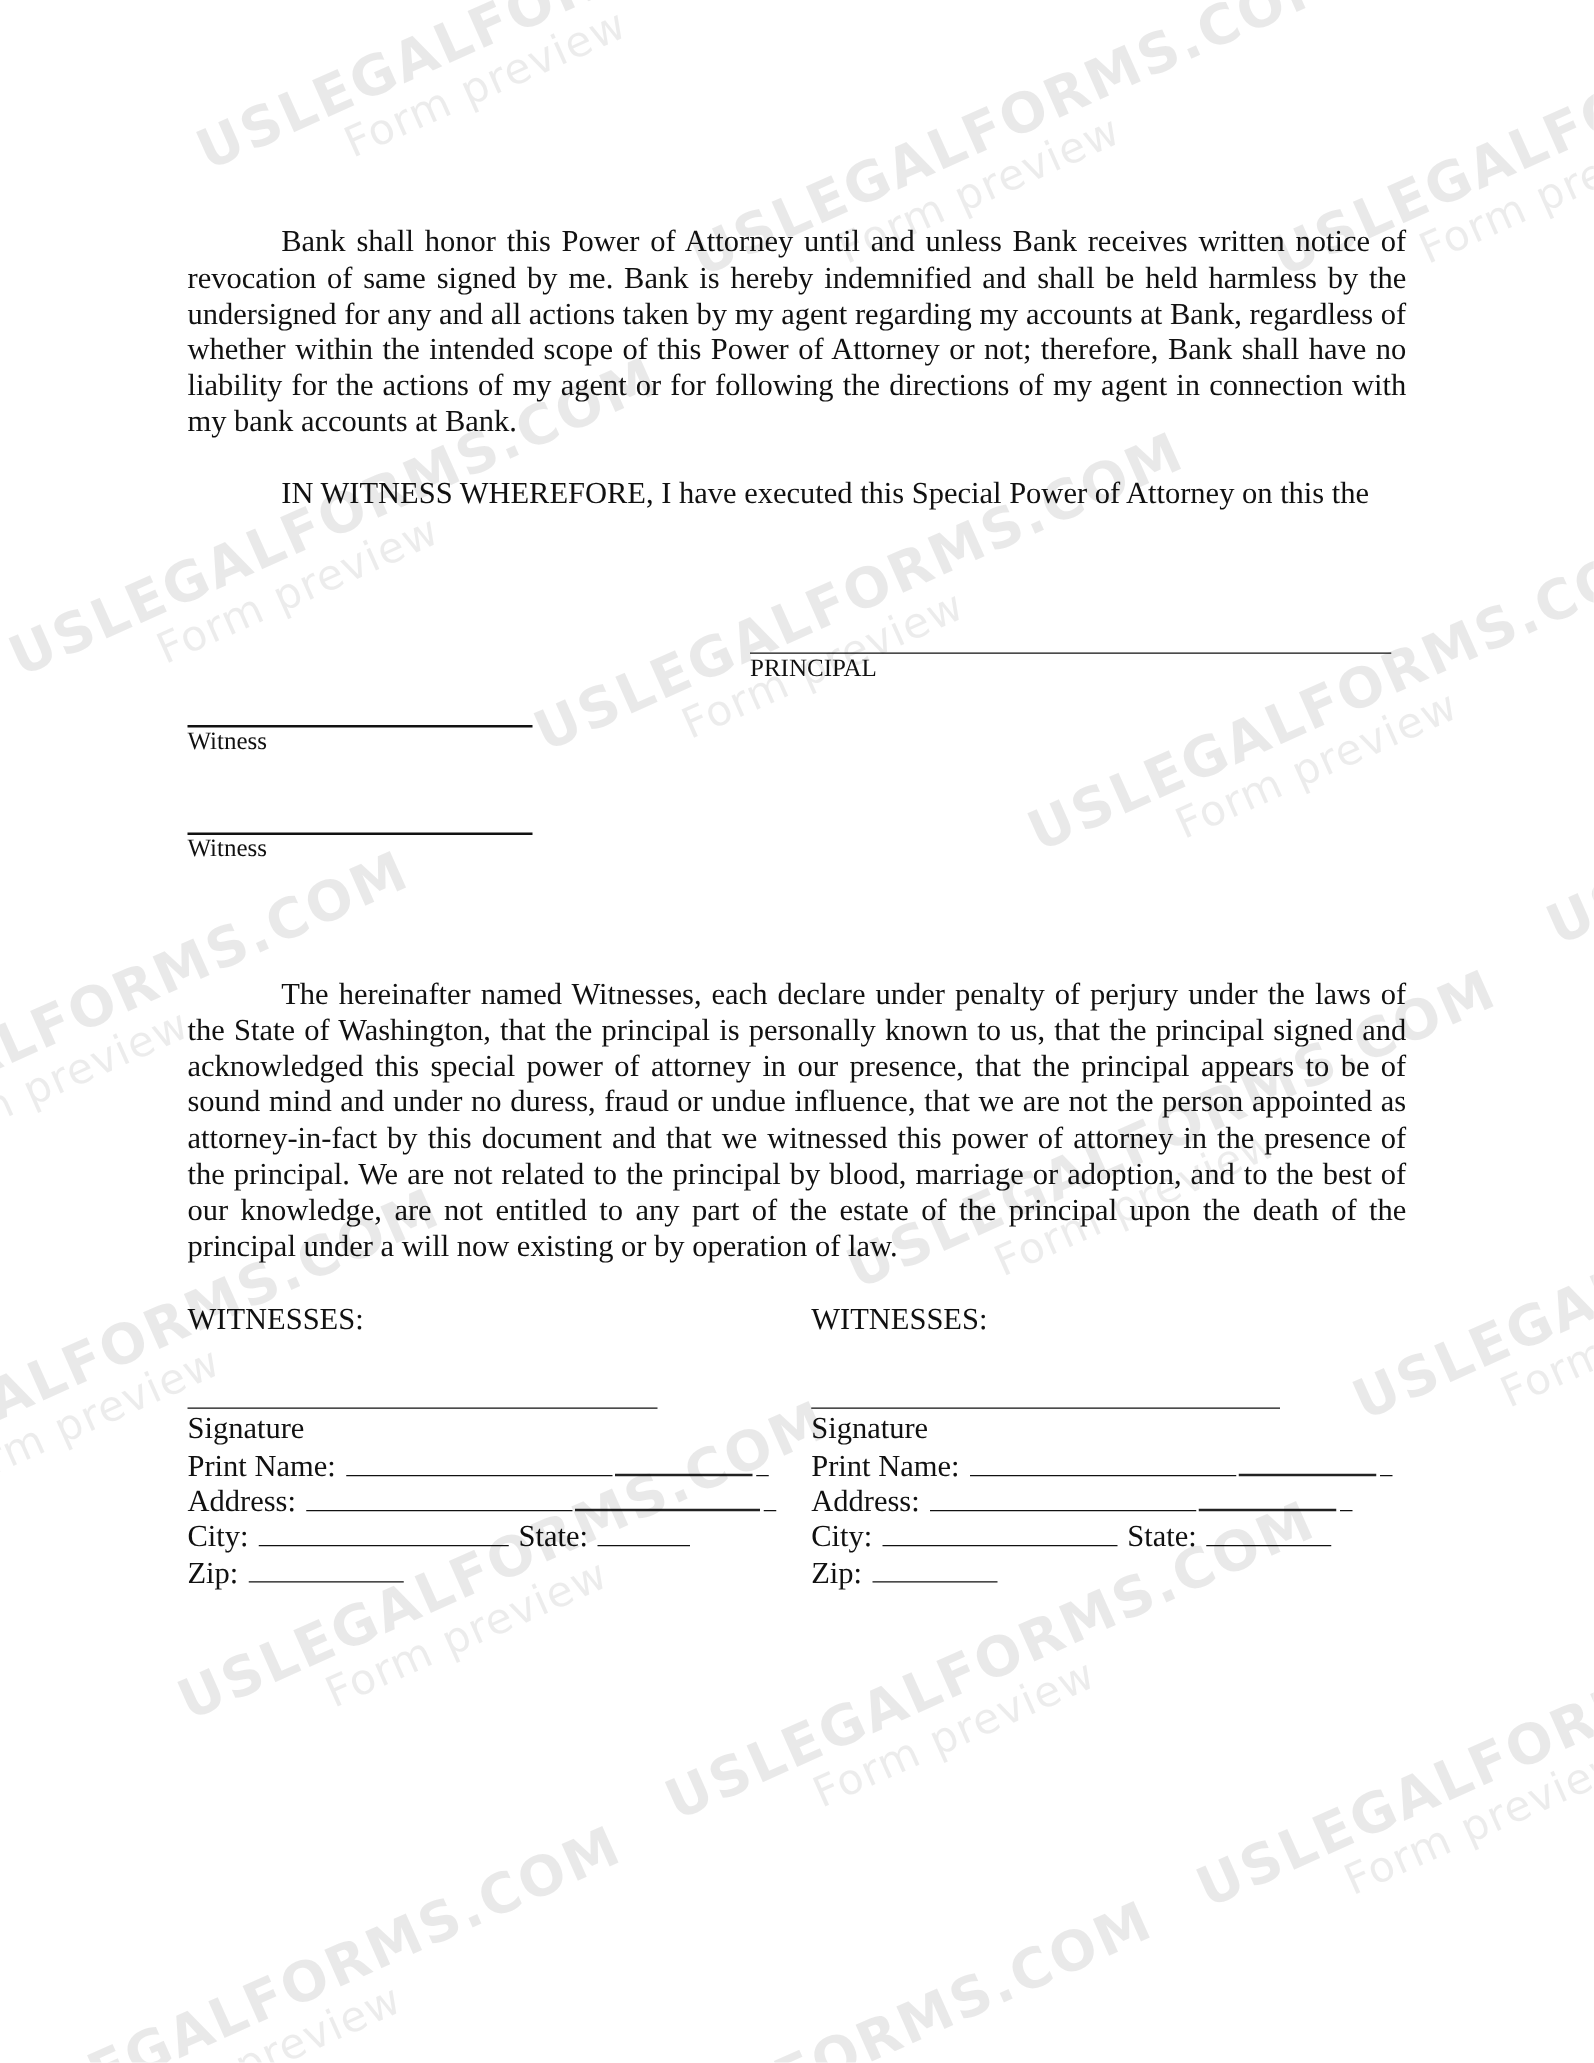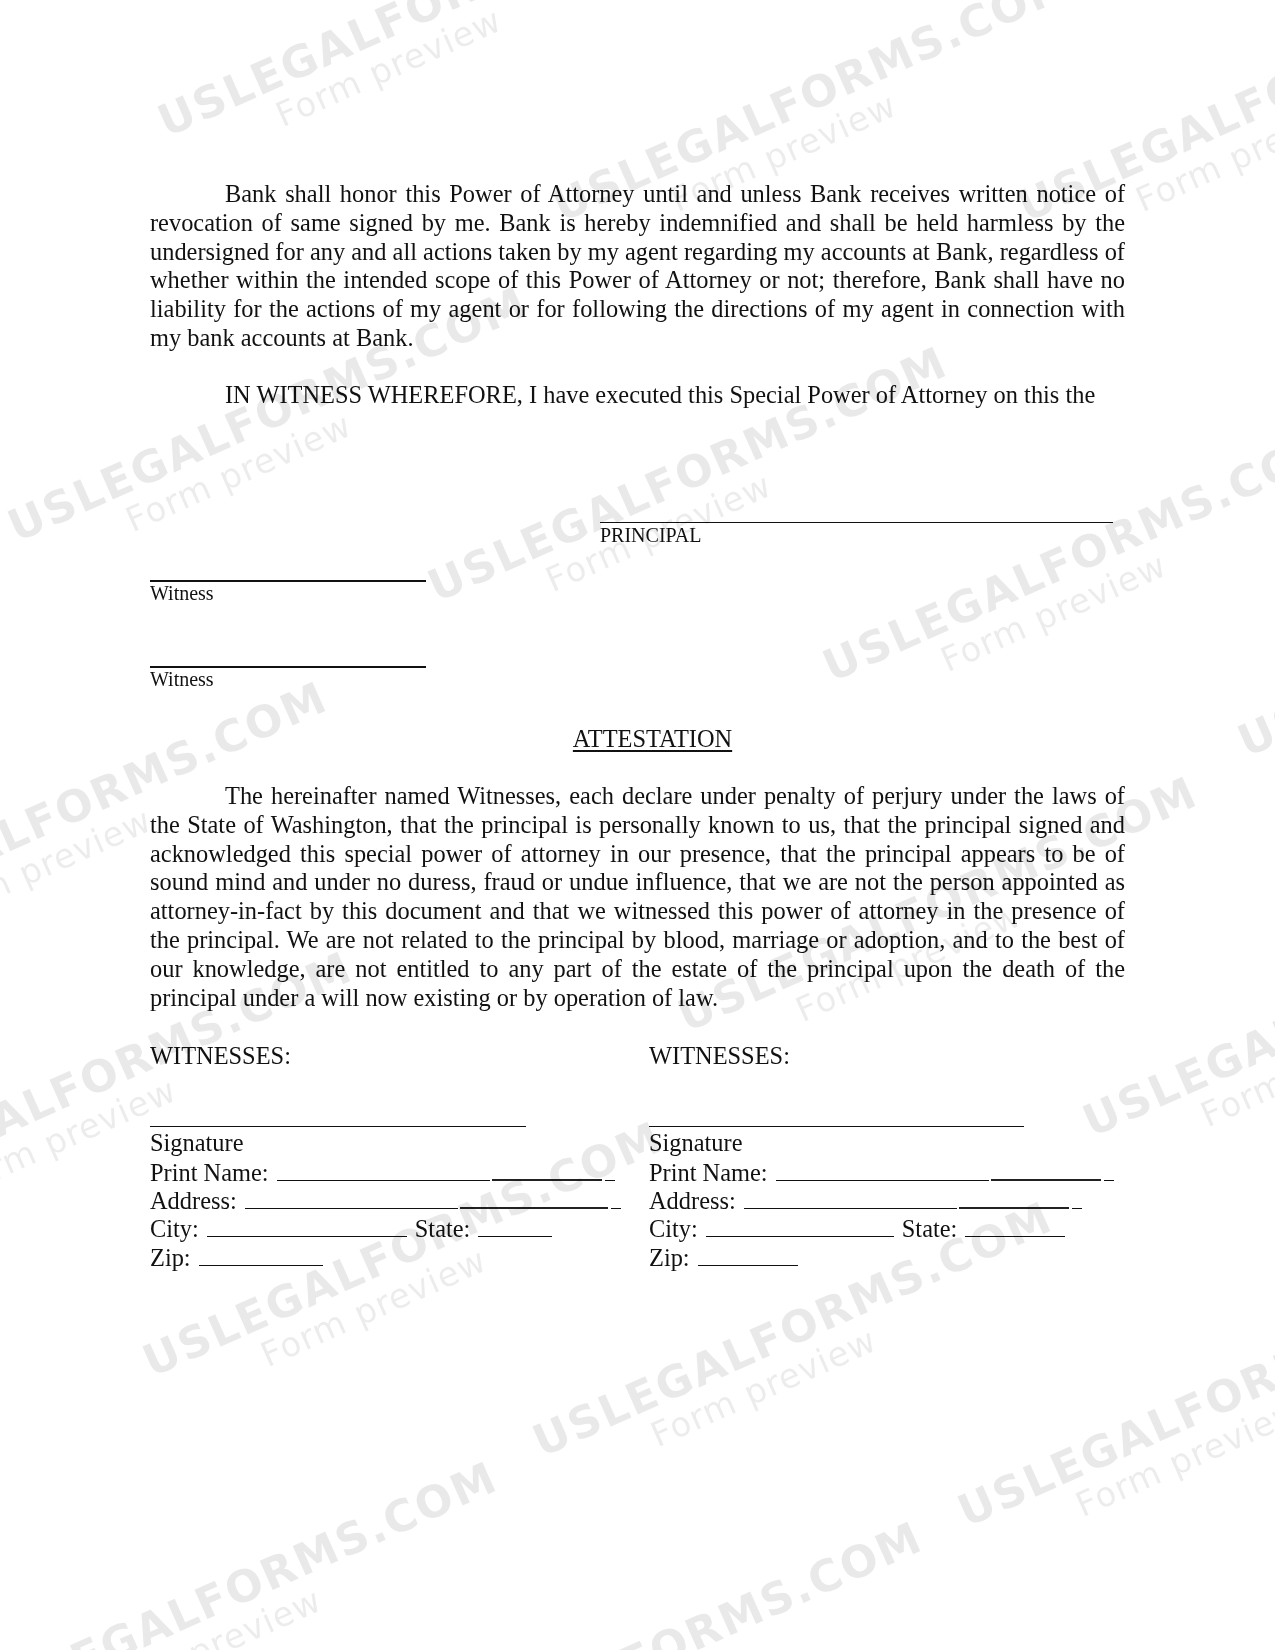--- a/index.html
+++ b/index.html
@@ -39,23 +39,20 @@
   </div>
 
   <div class="sigline" style="left:600px; top:522px; width:513px;"></div>
   <div class="label-bold" style="left:600px; top:524px;">PRINCIPAL</div>
 
   <div class="sigline" style="left:150px; top:580px; width:276px; border-top-width:2.5px;"></div>
   <div class="label-bold" style="left:150px; top:582px;">Witness</div>
   <div class="sigline" style="left:150px; top:666px; width:276px; border-top-width:2.5px;"></div>
   <div class="label-bold" style="left:150px; top:668px;">Witness</div>
 
-  <div class="heading" style="top:725px;">
-    <span>ATTESTATION</span>
-  </div>
 
   <div class="content" style="top:782px;">
     <p class="para"><span class="indent"></span><span>The hereinafter named Witnesses, each declare under penalty of perjury under the laws of the State of Washington, that the principal is personally known to us, that the principal signed and acknowledged this special power of attorney in our presence, that the principal appears to be of sound mind and under no duress, fraud or undue influence, that we are not the person appointed as attorney-in-fact by this document and that we witnessed this power of attorney in the presence of the principal.  We are not related to the principal by blood, marriage or adoption, and to the best of our knowledge, are not entitled to any part of the estate of the principal upon the death of the principal under a will now existing or by operation of law.</span></p>
   </div>
 
   <div>
     <div class="plain" style="left:150px; top:1042px;">WITNESSES:</div>
     <div class="sigline" style="left:150px; top:1126px; width:376px;"></div>
     <div class="plain" style="left:150px; top:1129px;">Signature</div>
     <div class="field" style="left:150px; top:1157px;">

